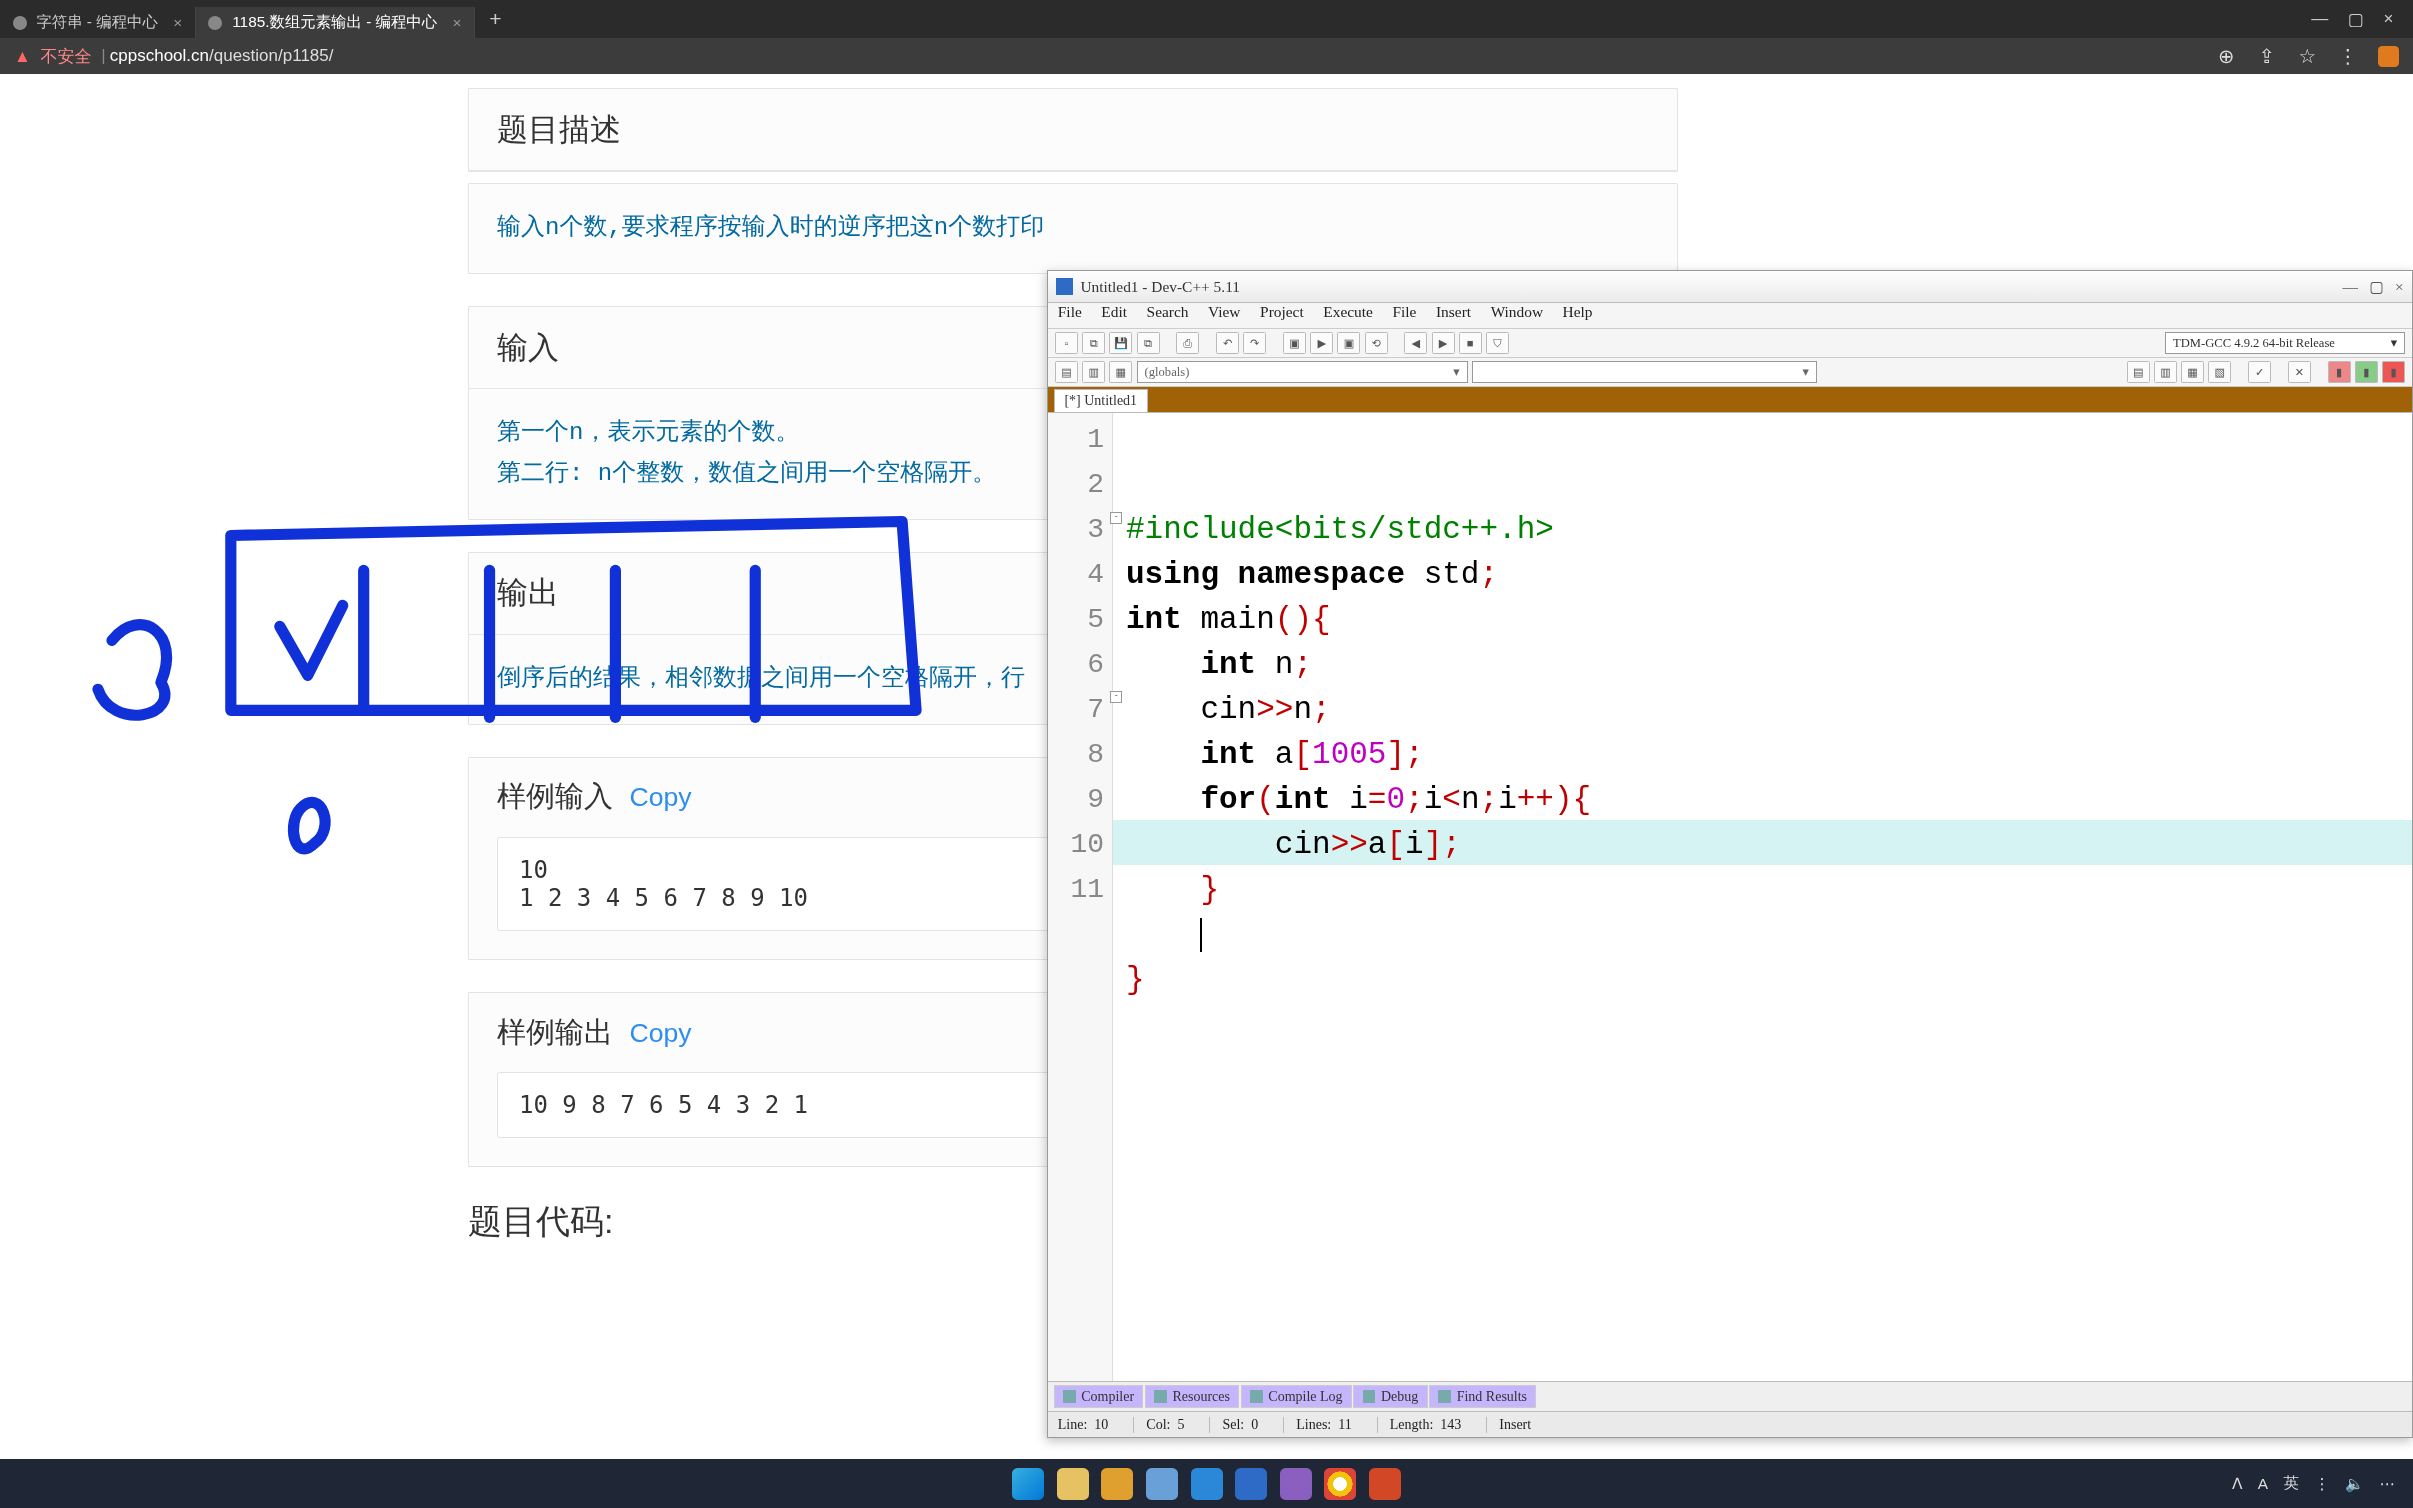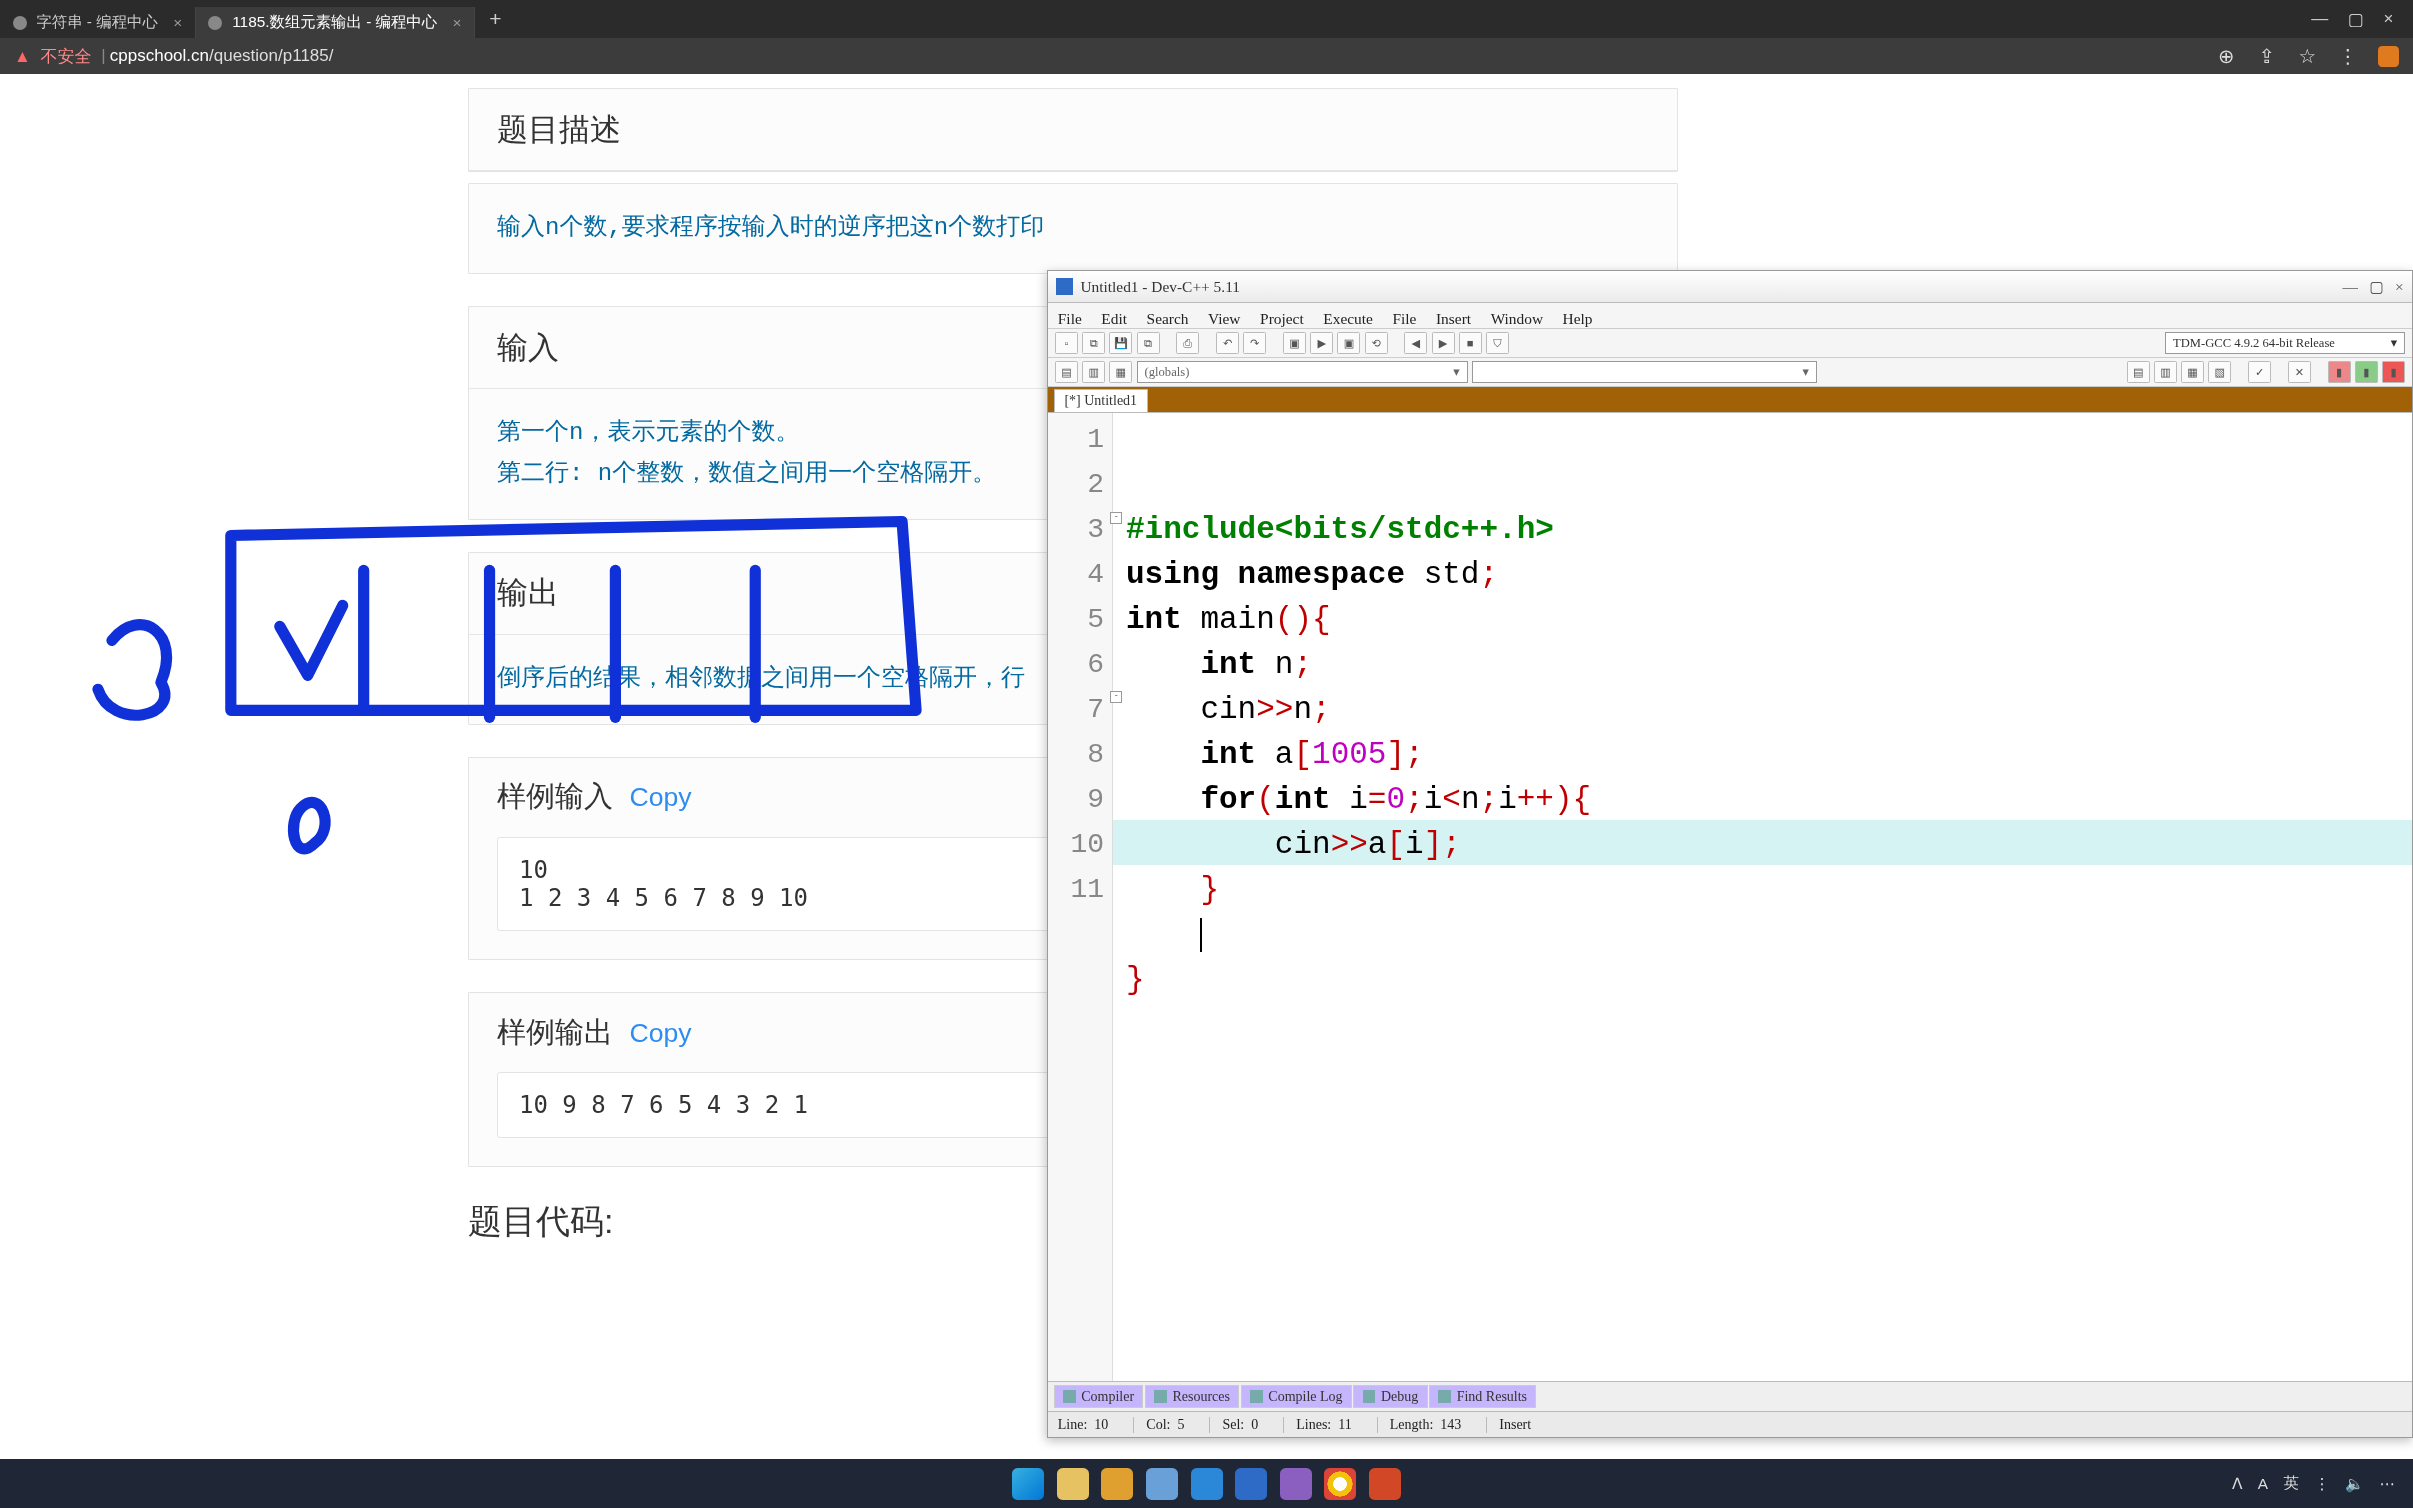--- a/index.html
+++ b/index.html
@@ -32,40 +32,40 @@
 .sample-box { margin:0 28px 28px 28px; border:0.7px solid #e3e3e3; border-radius:2.8px; padding:18px 21px; font-family:Consolas,monospace; font-size:24px; color:#333; background:#fff; }
 
 .code-heading { font-size:34px; color:#333; padding:0 0 0 0; }
 
 .devcpp { position:absolute; left:1047px; top:196px; right:0; bottom:70px; background:#fff; border:0.7px solid #9a9a9a; box-shadow:-1.4px 2.8px 9.8px rgba(0,0,0,.25); display:flex; flex-direction:column; font-family:"Segoe UI",Tahoma; }
 .dc-title { height:31px; background:linear-gradient(#fff,#eaeaea); display:flex; align-items:center; padding:0 8.4px; font-size:15.4px; color:#333; border-bottom:0.7px solid #bbb; }
 .dc-title .ic { width:17px; height:17px; background:#2d6bc7; margin-right:7px; }
 .dc-title .btns { margin-left:auto; display:flex; gap:11.2px; }
 .dc-title .btns span { font-size:15.4px; color:#555; }
 
-.dc-menu { height:25px; display:flex; align-items:flex-end; gap:19.6px; padding:0 9.8px; font-size:15.4px; color:#222; border-bottom:0.7px solid #ccc; background:#f5f5f5; }
+.dc-menu { height:25px; display:flex; align-items:flex-start; gap:19.6px; padding:0 9.8px; font-size:15.4px; color:#222; border-bottom:0.7px solid #ccc; background:#f5f5f5; }
 
 .dc-tool { height:28px; display:flex; align-items:center; gap:4.2px; padding:0 7px; border-bottom:0.7px solid #ccc; background:#f5f5f5; }
 .tb { width:21px; height:19.6px; border:0.7px solid #bbb; background:#fbfbfb; border-radius:1.4px; display:flex; align-items:center; justify-content:center; font-size:11.2px; color:#555; }
 .tb.sep { border:none; background:none; width:8.4px; }
 .dc-compiler { height:19.6px; border:0.7px solid #999; background:#fff; font-size:12.6px; color:#333; display:flex; align-items:center; padding:0 7px; width:224px; margin-left:auto; justify-content:space-between; }
 
 .dc-tool2 { height:28px; display:flex; align-items:center; gap:4.2px; padding:0 7px; border-bottom:0.7px solid #ccc; background:#f5f5f5; }
 .dd { height:19.6px; border:0.7px solid #999; background:#fff; font-size:12.6px; color:#666; display:flex; align-items:center; padding:0 7px; justify-content:space-between; }
 
 .dc-filetab { height:25px; background:#a16207; display:flex; align-items:flex-end; padding:0 5.6px; border-bottom:0.7px solid #bbb; font-size:14px; color:#333; }
 .dc-filetab .ft { background:#fff; border:0.7px solid #bbb; border-bottom:none; padding:2.8px 9.8px; }
 
 .dc-editor { flex:1; display:flex; background:#fff; font-family:Consolas,"Courier New",monospace; font-size:31px; overflow:hidden; }
 .gutter { width:56px; background:#f7f7f7; border-right:0.7px solid #ddd; color:#888; text-align:right; padding:4.2px 8.4px 0 0; line-height:45px; font-size:28px; position:relative; }
 .fold { position:absolute; right:-9.8px; width:9.8px; height:9.8px; border:0.7px solid #999; background:#fff; font-size:8.4px; line-height:8.4px; text-align:center; color:#666; }
 .code { flex:1; position:relative; padding:4.2px 0 0 12.6px; line-height:45px; white-space:pre; }
 .code .hl { position:absolute; left:0; right:0; height:45px; background:#d5f3f3; z-index:0; }
 .code pre { position:relative; z-index:1; margin:0; font-family:inherit; }
-.tok-pp  { color:#008000; font-weight:bold;text-align:right; }
+.tok-pp  { color:#008000; font-weight:normal;text-align:right; }
 .tok-kw  { color:#000; font-weight:bold; }
 .tok-ty  { color:#000; font-weight:bold; }
 .tok-num { color:#c000c0; }
 .tok-id  { color:#000; }
 .tok-pn  { color:#c00000; }
 .tok-op  { color:#c00000; }
 .caret { display:inline-block; width:1.4px; height:34px; background:#000; vertical-align:middle; }
 
 .dc-bottom-tabs { height:29px; border-top:0.7px solid #bbb; background:#efefef; display:flex; align-items:center; gap:1.4px; padding:0 5.6px; font-size:14px; color:#333; }
 .bt { display:flex; align-items:center; gap:5.6px; padding:2.8px 8.4px; border:0.7px solid #ccc; background:#c4b5fd; }

